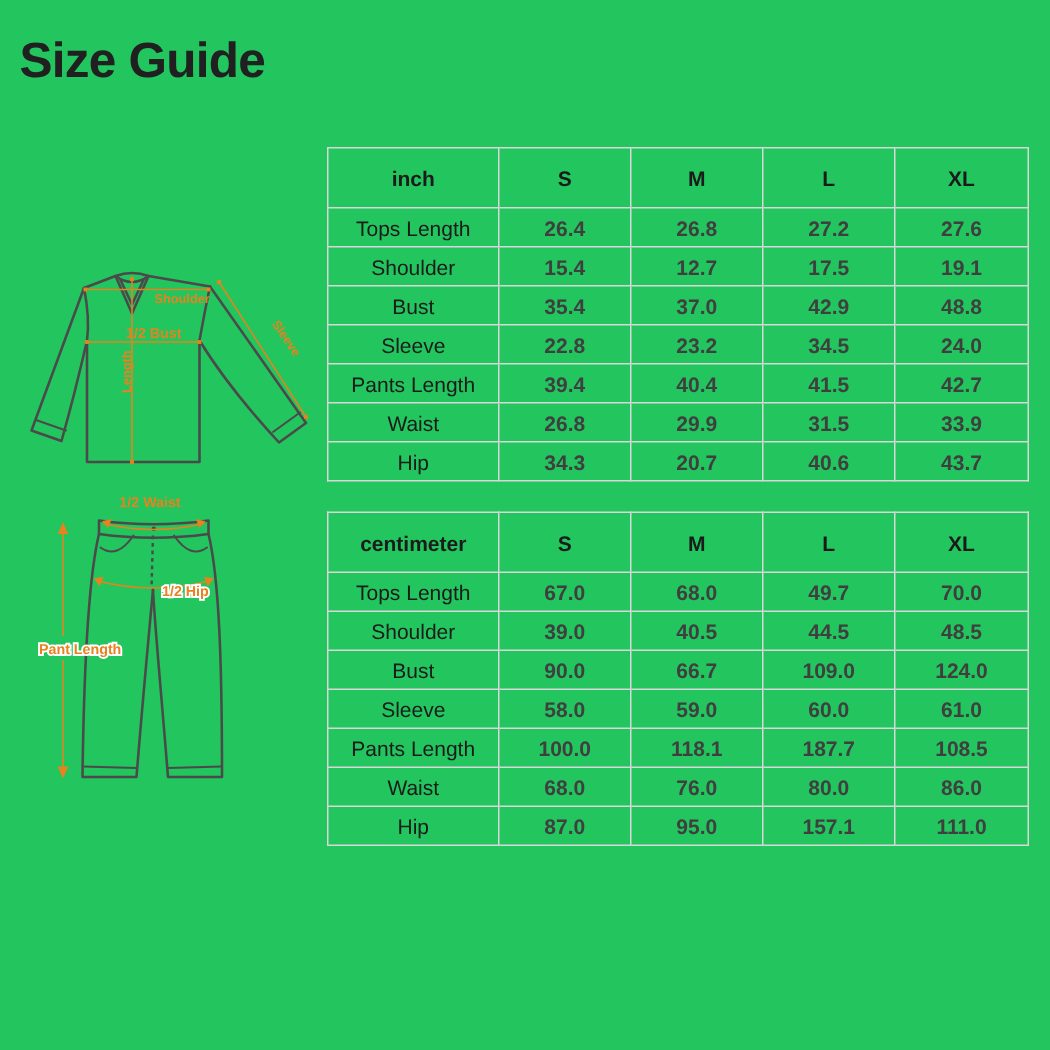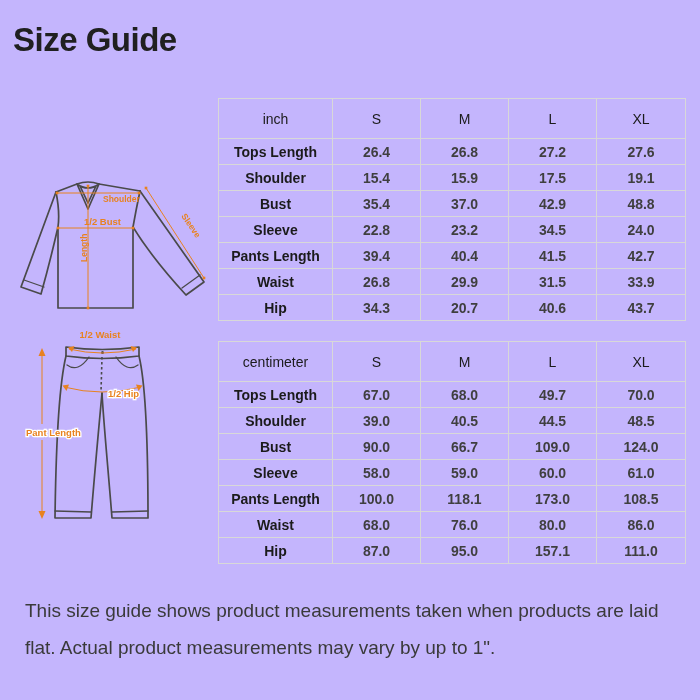--- a/index.html
+++ b/index.html
@@ -1,18 +1,18 @@
 <!DOCTYPE html>
 <html><head>
 <meta charset="utf-8">
 <style>
   * { margin:0; padding:0; box-sizing:border-box; }
   html,body { background:#ffffff; }
   .canvas {
-    position:relative; width:700px; height:700px; background:#c4b5fd;
+    position:relative; width:700px; height:700px; background:#22c55e;
     font-family:"Liberation Sans", sans-serif; overflow:hidden;
   }
   .page-title {
     position:absolute; left:13px; top:21px;
     font-size:33px; font-weight:700; color:#202020; letter-spacing:-0.5px;
   }
   .diagram-svg { position:absolute; left:0; top:140px; width:215px; height:420px; }
   .outline { fill:none; stroke:#4a4a4a; stroke-width:1.7; stroke-linejoin:round; stroke-linecap:round; }
   .outline-thin { fill:none; stroke:#4a4a4a; stroke-width:1.3; stroke-linejoin:round; stroke-linecap:round; }
   .dashed { fill:none; stroke:#4a4a4a; stroke-width:1.6; stroke-dasharray:2.5 2.5; }
@@ -24,22 +24,22 @@
   .size-table {
     position:absolute; left:218px; border-collapse:collapse; table-layout:fixed;
     width:467px; font-family:"Liberation Sans", sans-serif;
   }
   .size-table.t-inch { top:98px; }
   .size-table.t-cm { top:341px; }
   .size-table th, .size-table td {
     border:1px solid #d8d8d8; text-align:center; vertical-align:middle;
     font-size:14px; padding:0;
   }
-  .size-table thead th { height:40px; font-weight:400; color:#1b1b1b; }
-  .size-table tbody th { height:26px; font-weight:700; color:#1b1b1b; }
+  .size-table thead th { height:40px; font-weight:700; color:#1b1b1b; }
+  .size-table tbody th { height:26px; font-weight:400; color:#1b1b1b; }
   .size-table tbody td { height:26px; font-weight:700; color:#3f3f3f; }
   .note-text {
     position:absolute; left:25px; top:593px; width:664px;
     font-size:19px; line-height:36.5px; color:#3a3a3a;
   }
 </style>
 </head>
 <body>
 
 <div class="canvas">
@@ -124,21 +124,21 @@
         <tr>
           <th>Tops Length</th>
           <td>26.4</td>
           <td>26.8</td>
           <td>27.2</td>
           <td>27.6</td>
         </tr>
         <tr>
           <th>Shoulder</th>
           <td>15.4</td>
-          <td>15.9</td>
+          <td>12.7</td>
           <td>17.5</td>
           <td>19.1</td>
         </tr>
         <tr>
           <th>Bust</th>
           <td>35.4</td>
           <td>37.0</td>
           <td>42.9</td>
           <td>48.8</td>
         </tr>
@@ -216,35 +216,34 @@
           <th>Sleeve</th>
           <td>58.0</td>
           <td>59.0</td>
           <td>60.0</td>
           <td>61.0</td>
         </tr>
         <tr>
           <th>Pants Length</th>
           <td>100.0</td>
           <td>118.1</td>
-          <td>173.0</td>
+          <td>187.7</td>
           <td>108.5</td>
         </tr>
         <tr>
           <th>Waist</th>
           <td>68.0</td>
           <td>76.0</td>
           <td>80.0</td>
           <td>86.0</td>
         </tr>
         <tr>
           <th>Hip</th>
           <td>87.0</td>
           <td>95.0</td>
           <td>157.1</td>
           <td>111.0</td>
         </tr>
       </tbody>
   </table>
 
-  <p class="note-text">This size guide shows product measurements taken when products are laid flat. Actual product measurements may vary by up to 1".</p>
 
 </div>
 
 </body></html>

